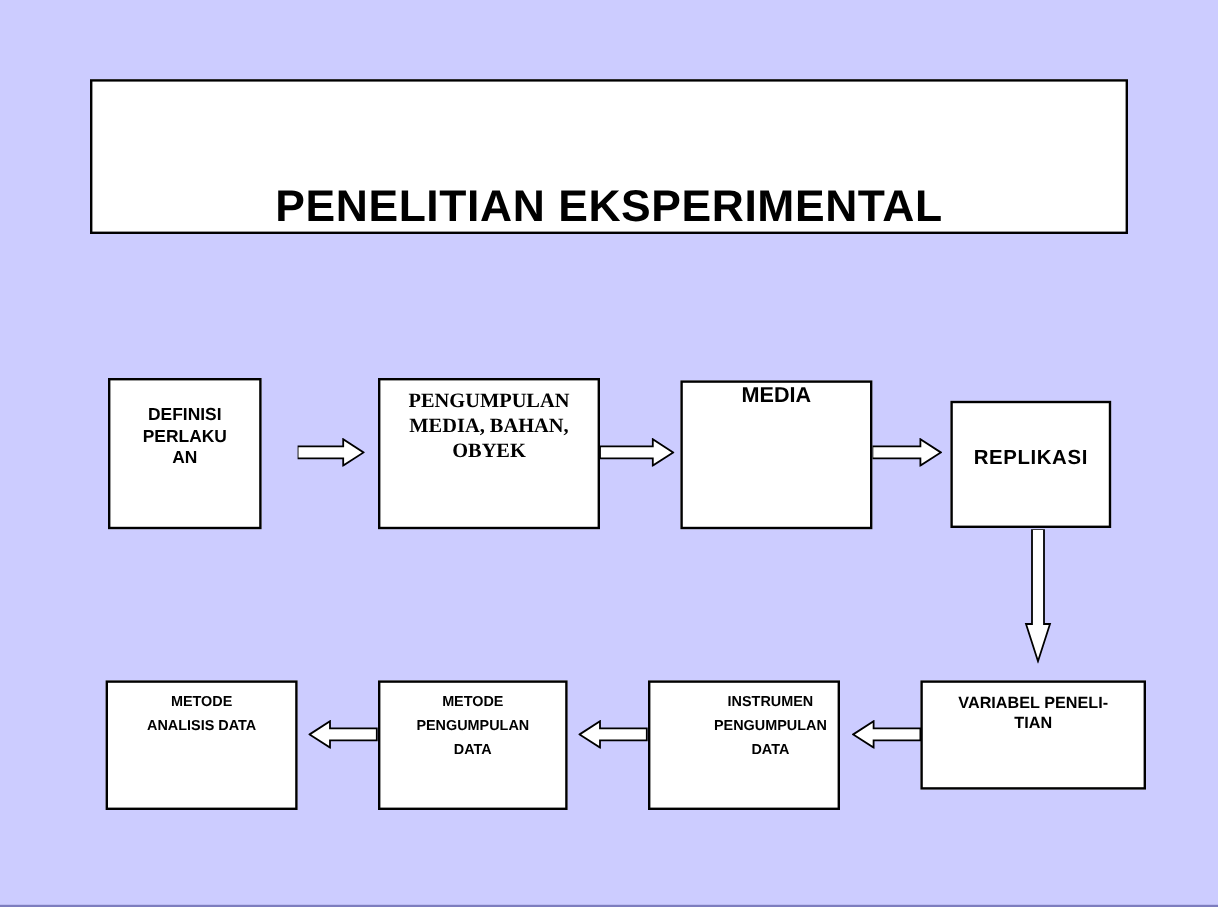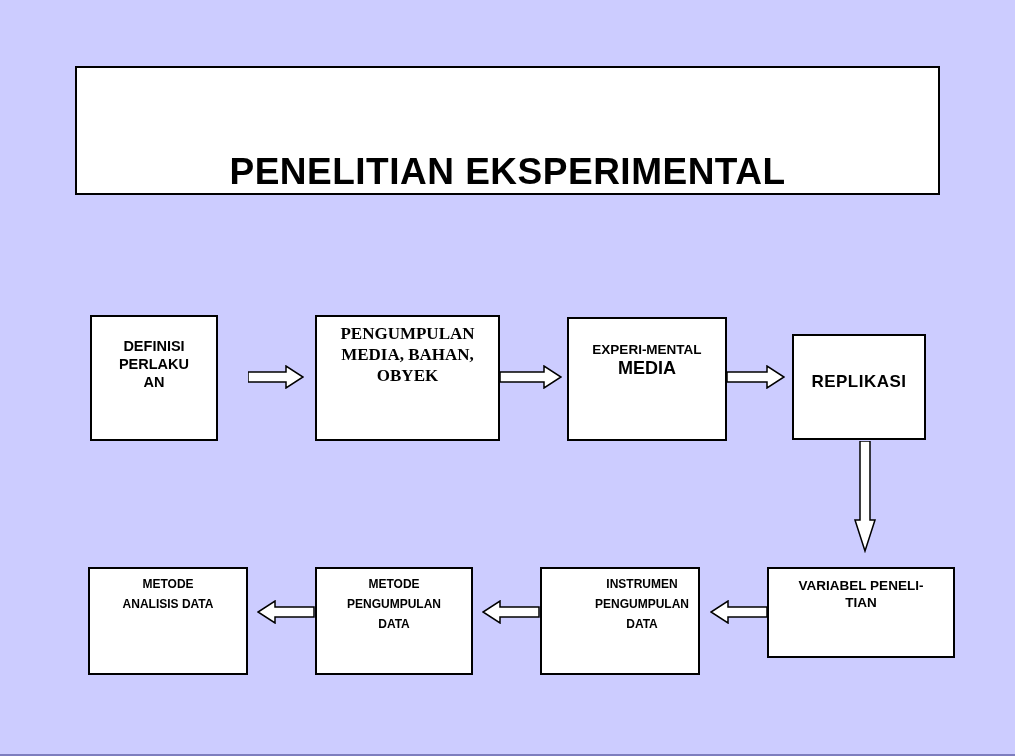--- a/index.html
+++ b/index.html
@@ -70,21 +70,20 @@
 AN</div>
   </div>
 
   <div class="fbox b2">
     <div class="lbl">PENGUMPULAN
 MEDIA, BAHAN,
 OBYEK</div>
   </div>
 
   <div class="fbox b3">
-    <div class="line1">EXPERI-MENTAL</div>
     <div class="line2">MEDIA</div>
   </div>
 
   <div class="fbox b4">
     <div class="lbl">REPLIKASI</div>
   </div>
 
   <div class="fbox b5">
     <div class="lbl">VARIABEL PENELI-
 TIAN</div>

